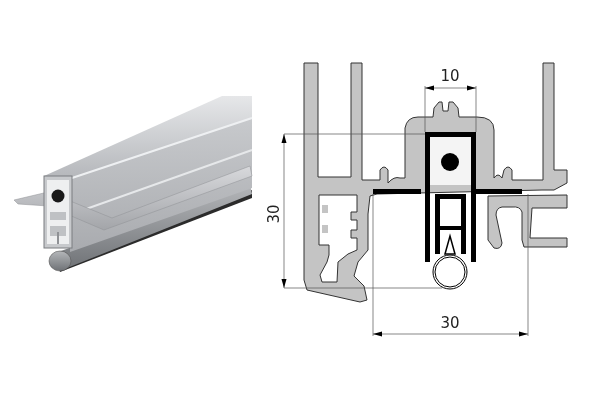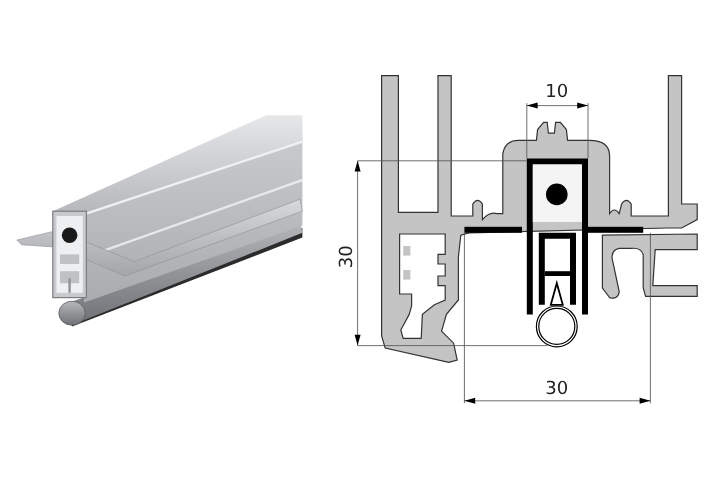--- a/index.html
+++ b/index.html
@@ -1,20 +1,20 @@
 <!DOCTYPE html>
 <html><head>
   <meta charset="utf-8">
   <style>
     html, body { margin: 0; padding: 0; background: #ffffff; }
     body { width: 600px; height: 400px; position: relative; overflow: hidden;
            font-family: "DejaVu Sans", sans-serif; }
     .panel { position: absolute; }
     #render-panel { left: 0; top: 0; width: 280px; height: 400px; }
-    #section-panel { left: 276px; top: 0; width: 320px; height: 306px; }
+    #section-panel { left: 262px; top: 0; width: 320px; height: 306px; }
     svg { display: block; }
     .dim-text { font-family: "DejaVu Sans", sans-serif; font-size: 15px; fill: #222; }
   </style>
 </head>
 <body>
 
 <div id="render-panel" class="panel">
   <svg width="280" height="400" viewBox="0 0 280 400">
     <defs>
       <linearGradient id="topGrad" x1="0" y1="0" x2="0" y2="1">

